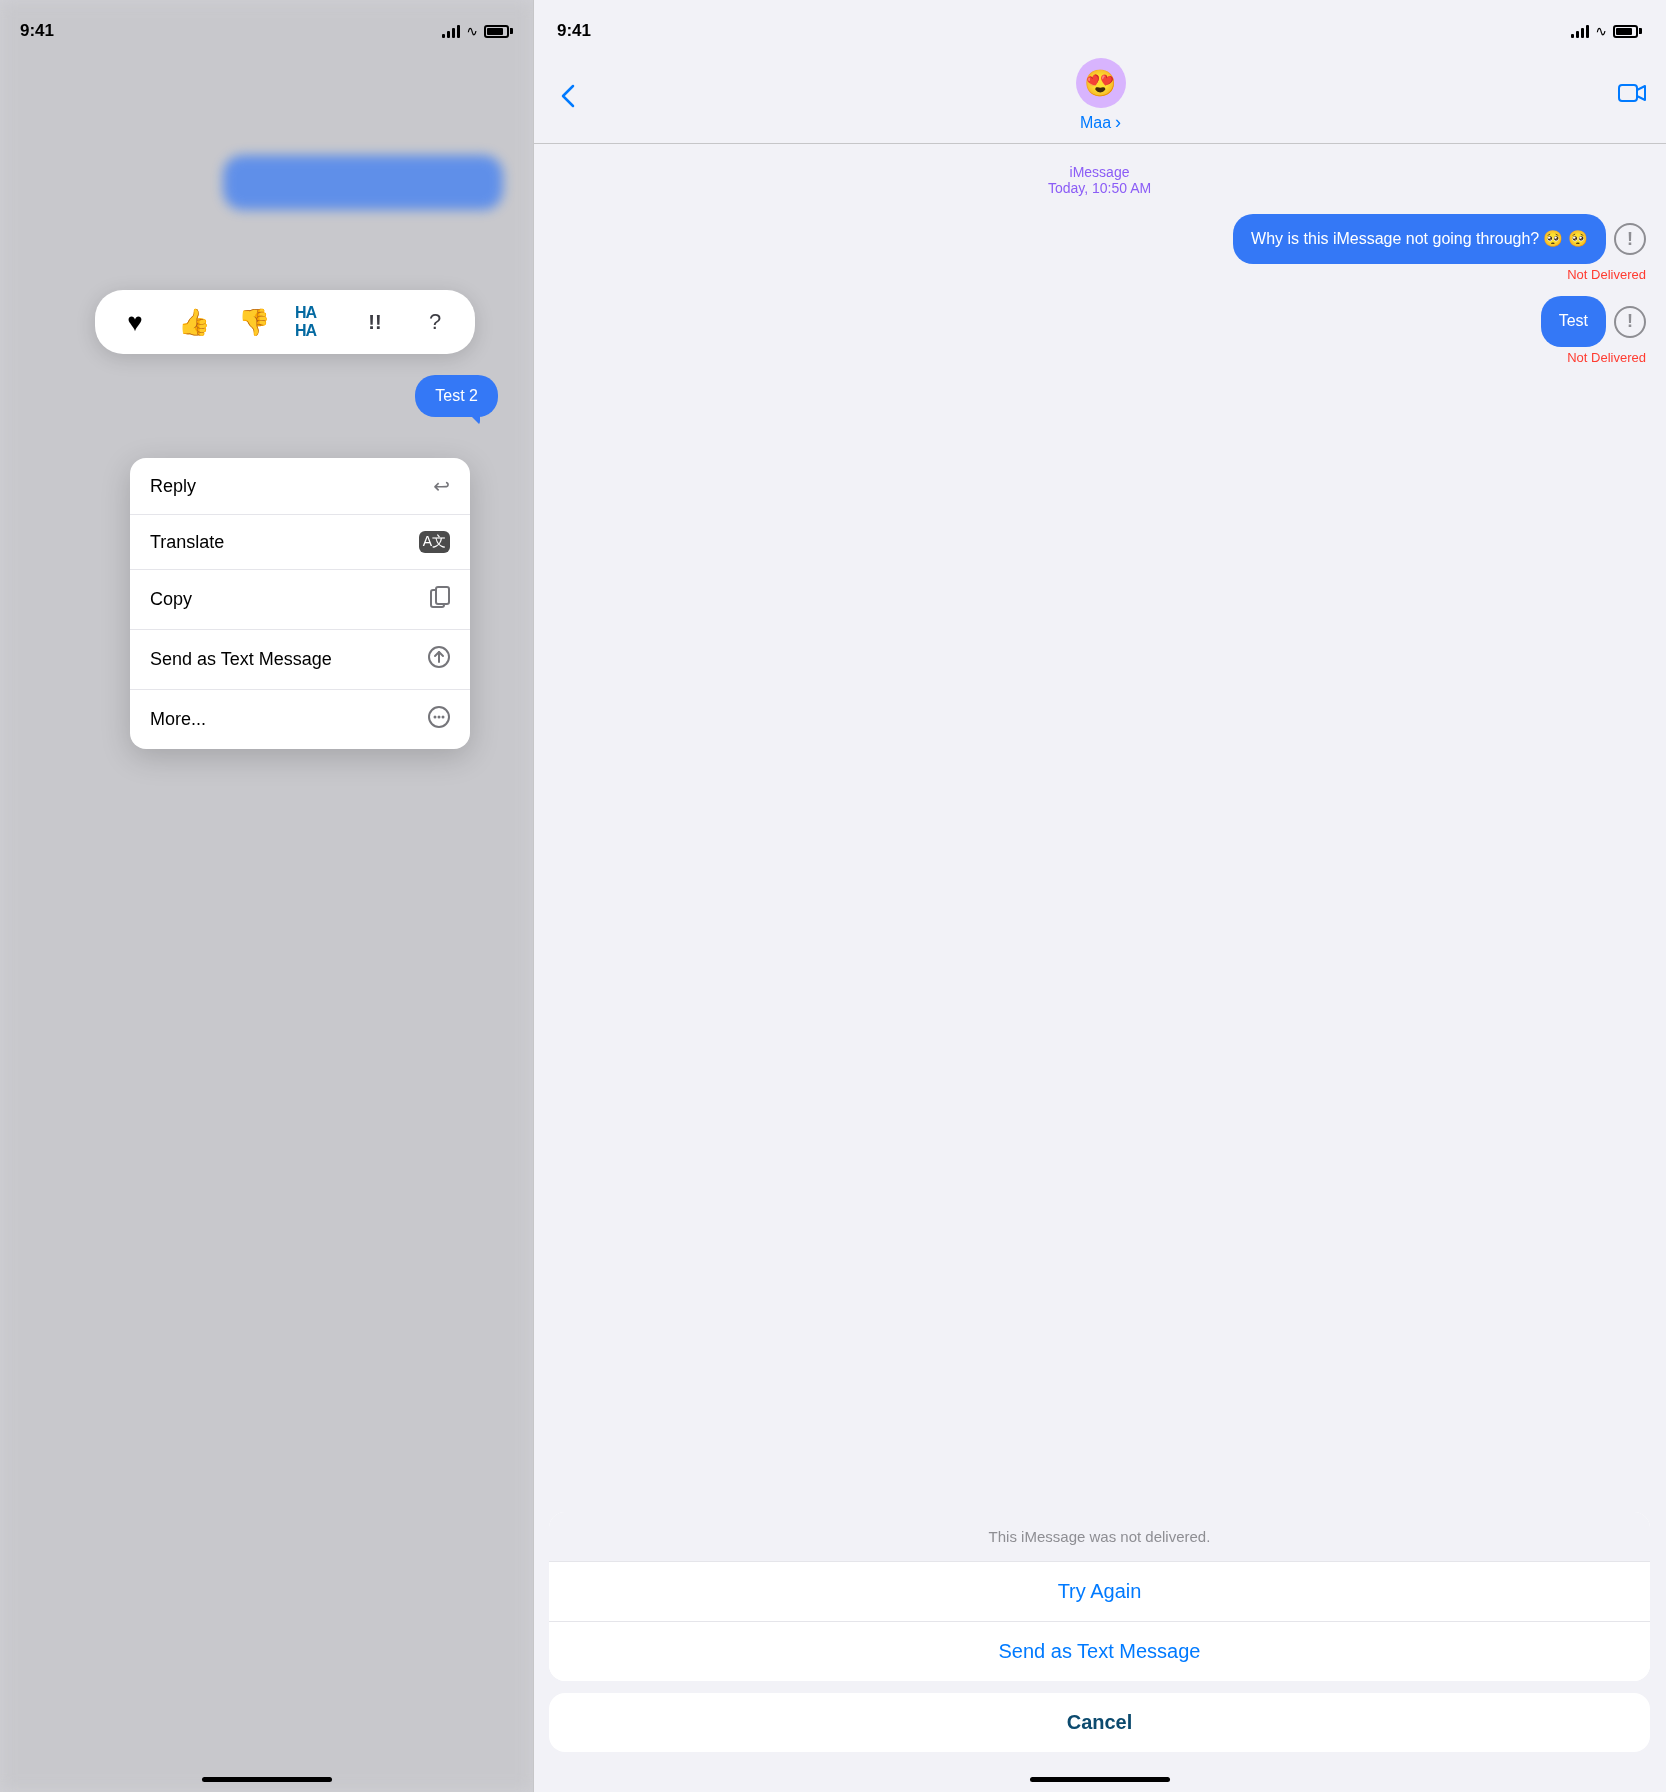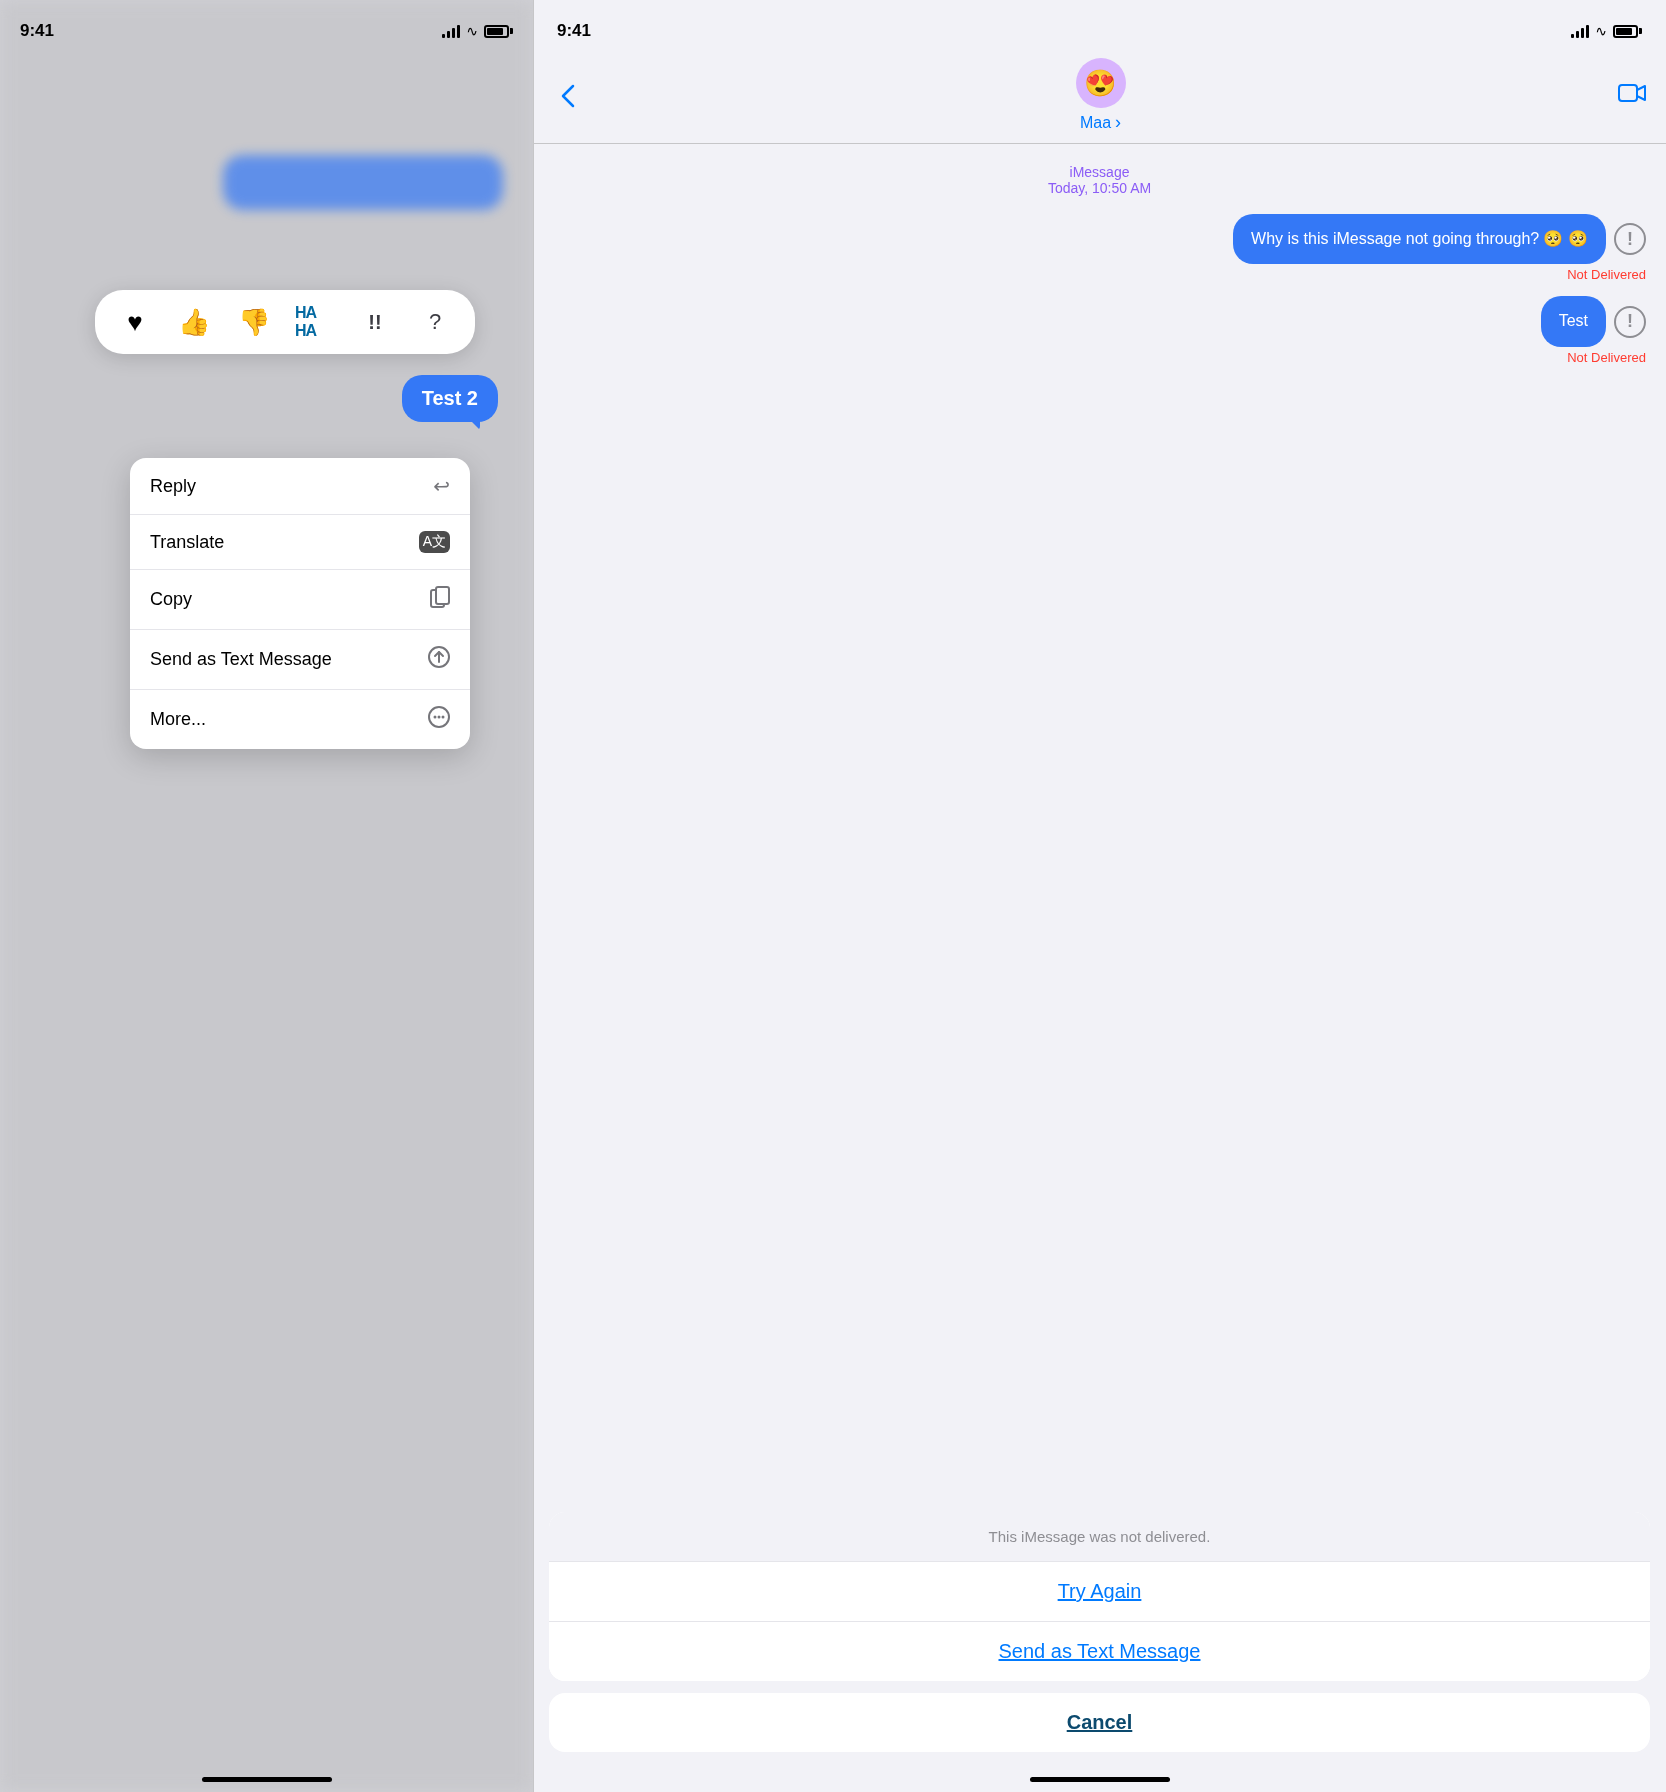--- a/index.html
+++ b/index.html
@@ -93,22 +93,22 @@
 
     
     .test2-bubble {
       position: absolute;
       top: 375px;
       right: 35px;
       background: #3478f6;
       color: white;
       border-radius: 20px;
       padding: 12px 20px;
-      font-size: 20px;
-      font-weight: 700;
+      font-size: 16px;
+      font-weight: 400;
       z-index: 15;
     }
 
     .test2-bubble::after {
       content: '';
       position: absolute;
       bottom: -8px;
       right: 18px;
       width: 16px;
       height: 16px;
@@ -331,21 +331,20 @@
     }
 
     .action-sheet-btn {
       padding: 18px 20px;
       text-align: center;
       font-size: 20px;
       color: #007aff;
       cursor: pointer;
       border-bottom: 1px solid #e5e5ea;
       background: white;
-      text-decoration: underline;
     }
 
     .action-sheet-btn:last-child {
       border-bottom: none;
     }
 
     .action-sheet-cancel {
       background: white;
       border-radius: 16px;
       overflow: hidden;

